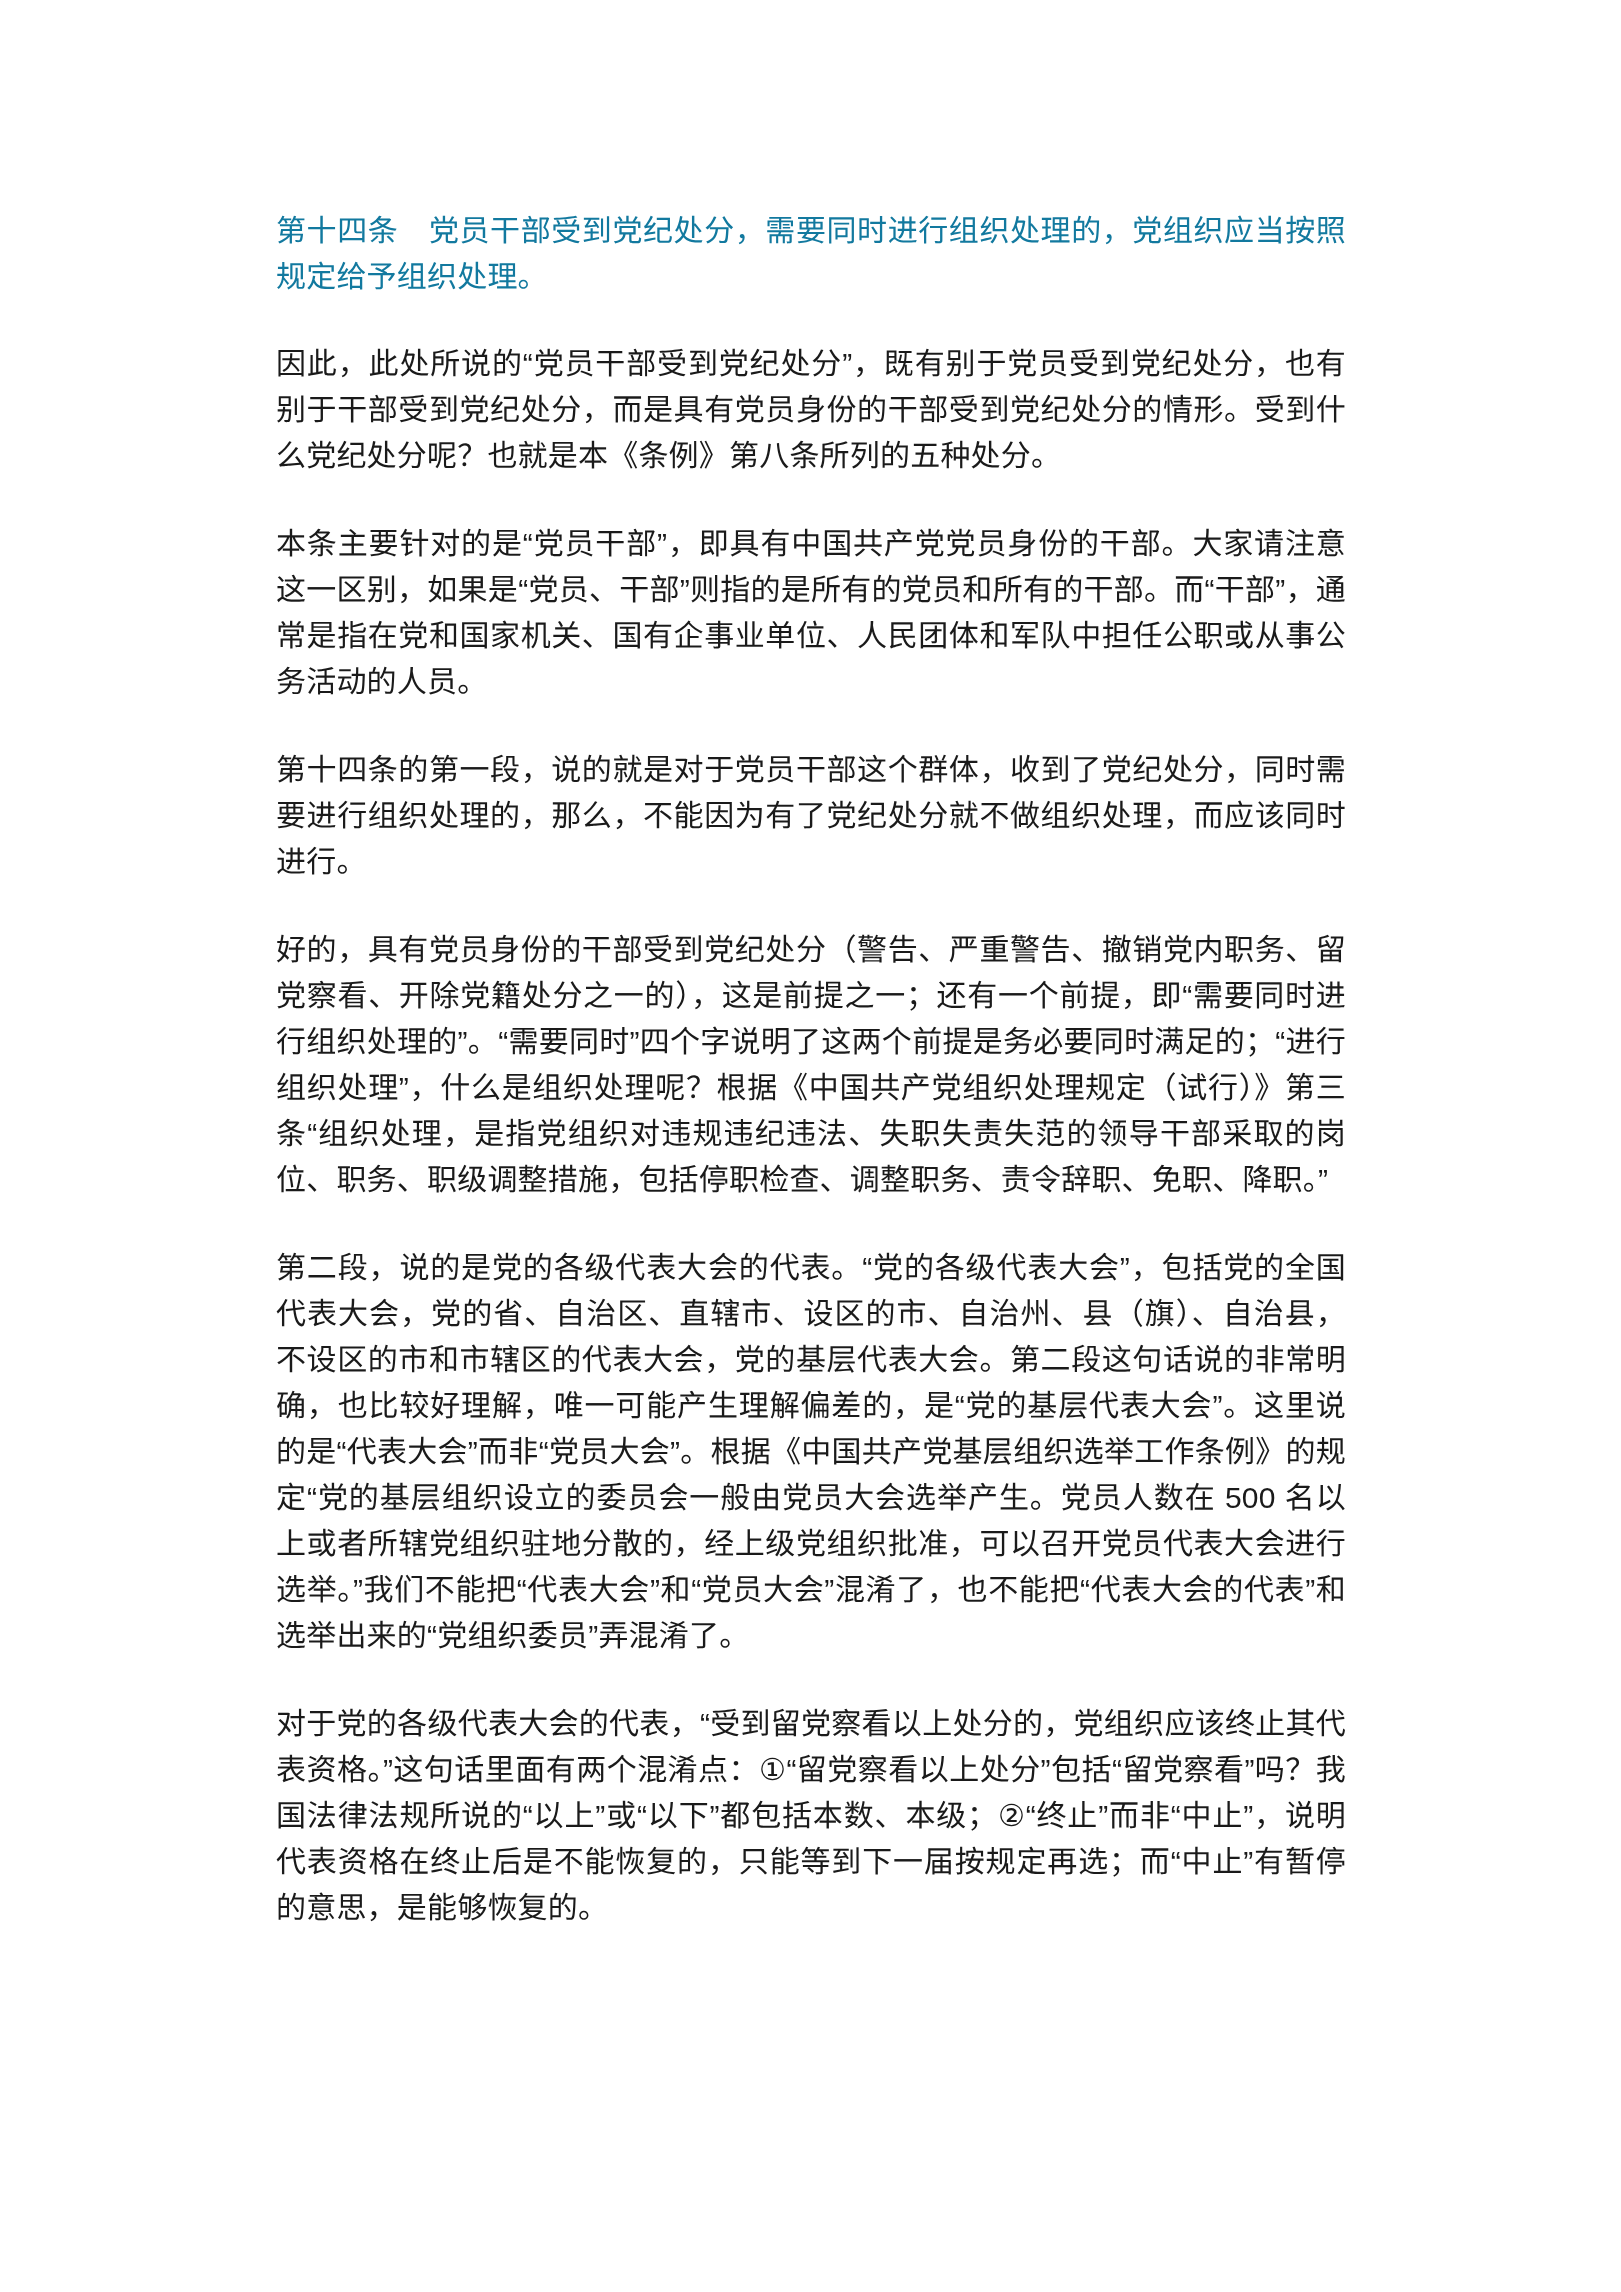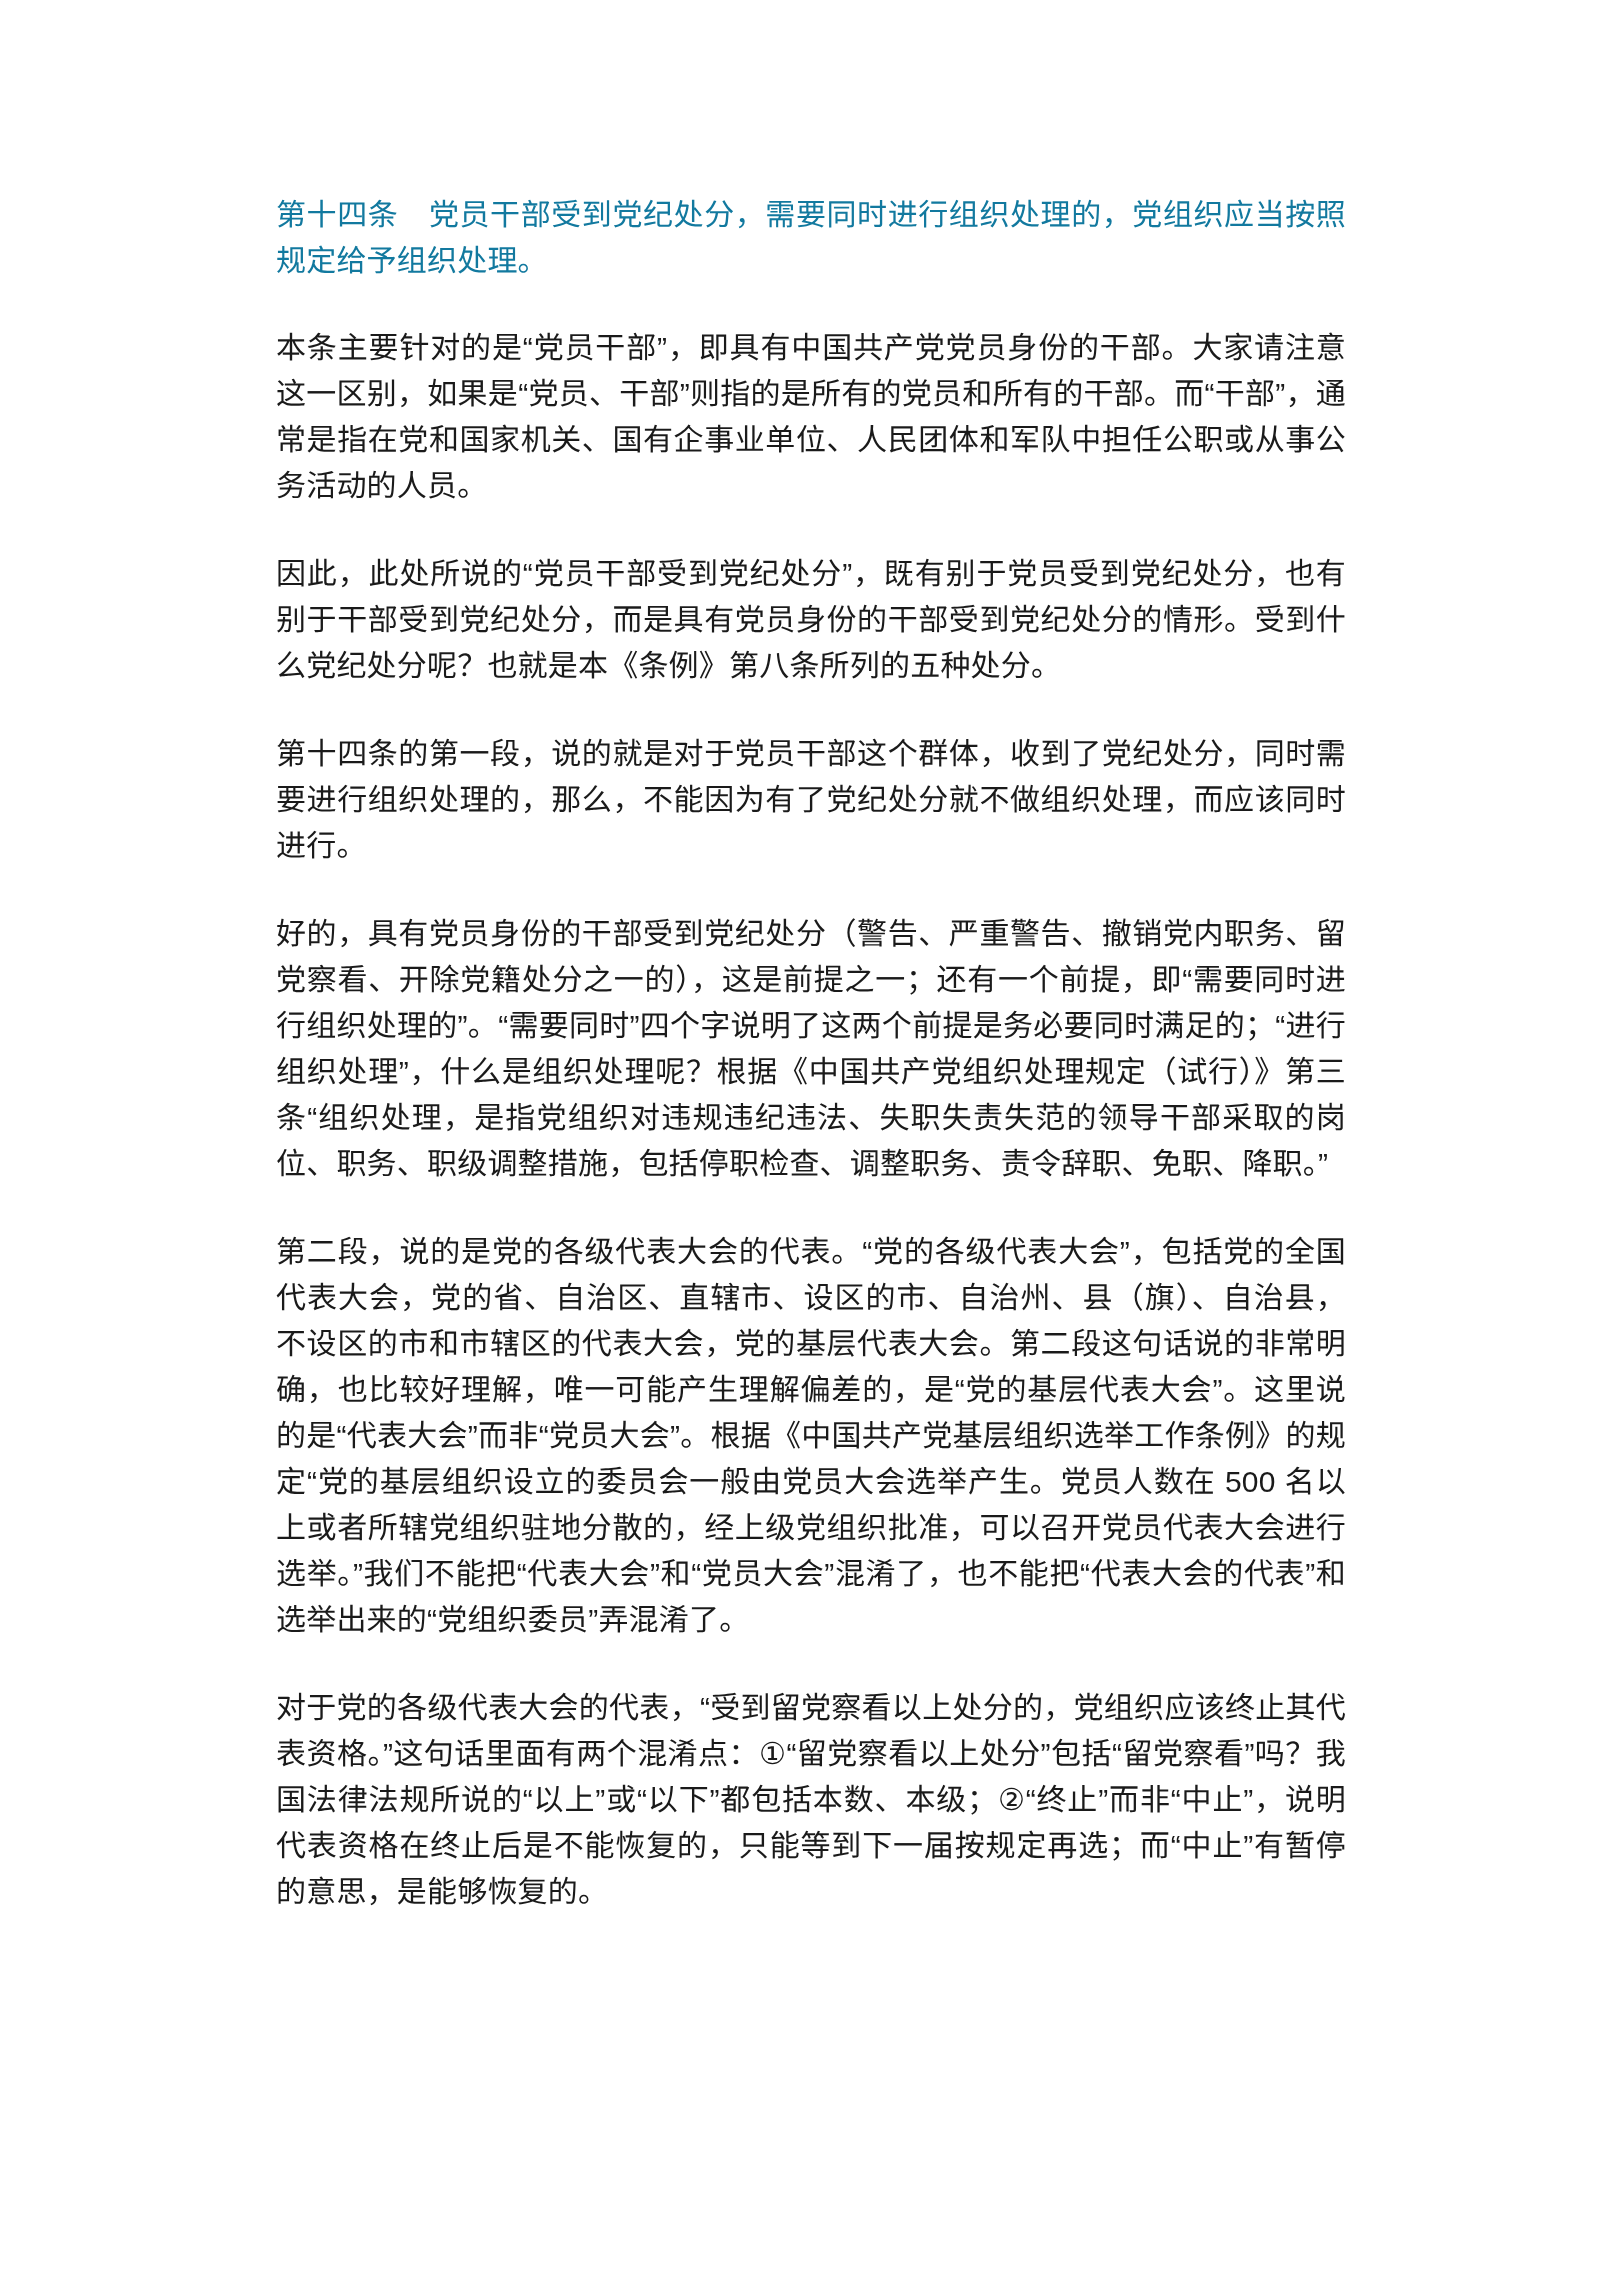--- a/index.html
+++ b/index.html
@@ -13,21 +13,21 @@
     width: 1621px;
     height: 2293px;
     background: #ffffff;
     box-sizing: border-box;
     overflow: hidden;
   }
 
   .content {
     position: absolute;
     left: 276px;
-    top: 192px;
+    top: 208px;
     width: 1070px;
   }
 
   .para {
     font-family: "Liberation Sans", "DejaVu Sans", sans-serif;
     font-size: 30px;
     line-height: 46px;
     letter-spacing: 0.2px;
     margin: 0 0 42px 0;
     text-align: justify;
@@ -51,23 +51,23 @@
 </style>
 </head>
 <body>
 
 <div class="page">
   <div class="content">
 
     <p class="para quote">第十四条　党员干部受到党纪处分，需要同时进行组织处理的，党组织应当按照规定给予组织处理。</p>
 
 
+    <p class="para body">因此，此处所说的“党员干部受到党纪处分”，既有别于党员受到党纪处分，也有别于干部受到党纪处分，而是具有党员身份的干部受到党纪处分的情形。受到什么党纪处分呢？也就是本《条例》第八条所列的五种处分。</p>
+
     <p class="para body">本条主要针对的是“党员干部”，即具有中国共产党党员身份的干部。大家请注意这一区别，如果是“党员、干部”则指的是所有的党员和所有的干部。而“干部”，通常是指在党和国家机关、国有企事业单位、人民团体和军队中担任公职或从事公务活动的人员。</p>
-
-    <p class="para body">因此，此处所说的“党员干部受到党纪处分”，既有别于党员受到党纪处分，也有别于干部受到党纪处分，而是具有党员身份的干部受到党纪处分的情形。受到什么党纪处分呢？也就是本《条例》第八条所列的五种处分。</p>
 
     <p class="para body">第十四条的第一段，说的就是对于党员干部这个群体，收到了党纪处分，同时需要进行组织处理的，那么，不能因为有了党纪处分就不做组织处理，而应该同时进行。</p>
 
     <p class="para body">好的，具有党员身份的干部受到党纪处分（警告、严重警告、撤销党内职务、留党察看、开除党籍处分之一的），这是前提之一；还有一个前提，即“需要同时进行组织处理的”。“需要同时”四个字说明了这两个前提是务必要同时满足的；“进行组织处理”，什么是组织处理呢？根据《中国共产党组织处理规定（试行）》第三条“组织处理，是指党组织对违规违纪违法、失职失责失范的领导干部采取的岗位、职务、职级调整措施，包括停职检查、调整职务、责令辞职、免职、降职。”</p>
 
     <p class="para body">第二段，说的是党的各级代表大会的代表。“党的各级代表大会”，包括党的全国代表大会，党的省、自治区、直辖市、设区的市、自治州、县（旗）、自治县，不设区的市和市辖区的代表大会，党的基层代表大会。第二段这句话说的非常明确，也比较好理解，唯一可能产生理解偏差的，是“党的基层代表大会”。这里说的是“代表大会”而非“党员大会”。根据《中国共产党基层组织选举工作条例》的规定“党的基层组织设立的委员会一般由党员大会选举产生。党员人数在 500 名以上或者所辖党组织驻地分散的，经上级党组织批准，可以召开党员代表大会进行选举。”我们不能把“代表大会”和“党员大会”混淆了，也不能把“代表大会的代表”和选举出来的“党组织委员”弄混淆了。</p>
 
     <p class="para body last">对于党的各级代表大会的代表，“受到留党察看以上处分的，党组织应该终止其代表资格。”这句话里面有两个混淆点：①“留党察看以上处分”包括“留党察看”吗？我国法律法规所说的“以上”或“以下”都包括本数、本级；②“终止”而非“中止”，说明代表资格在终止后是不能恢复的，只能等到下一届按规定再选；而“中止”有暂停的意思，是能够恢复的。</p>
 
   </div>

